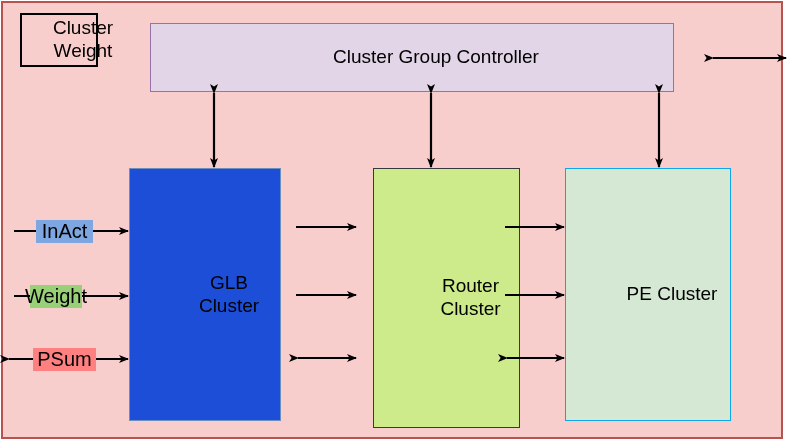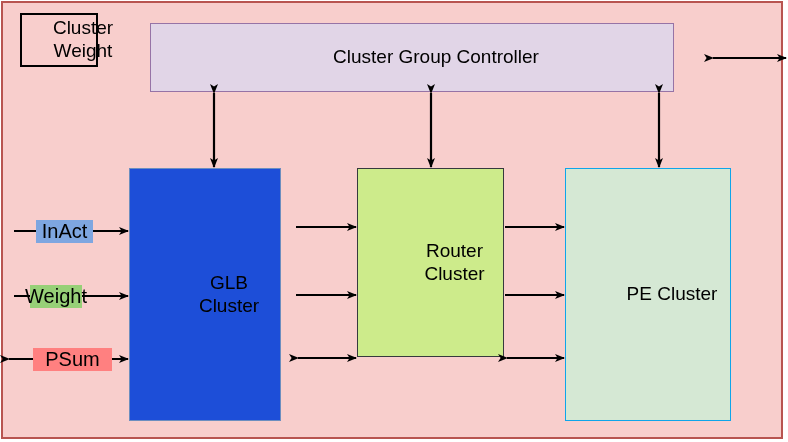--- a/index.html
+++ b/index.html
@@ -58,24 +58,24 @@
   }
   .glb {
     left: 129px;
     top: 168px;
     width: 152px;
     height: 253px;
     background: #1d4ed8;
     border: 1px solid #6c8ebf;
   }
   .router {
-    left: 357px;
+    left: 373px;
     top: 168px;
     width: 147px;
-    height: 189px;
+    height: 260px;
     background: #cdeb8b;
     border: 1px solid #36393d;
   }
   .pe {
     left: 565px;
     top: 168px;
     width: 166px;
     height: 253px;
     background: #d5e8d4;
     border: 1px solid #0ea5e9;
@@ -108,21 +108,21 @@
   }
   .chip-weight {
     left: 30px;
     top: 285px;
     width: 52px;
     background: #97d077;
   }
   .chip-psum {
     left: 33px;
     top: 348px;
-    width: 79px;
+    width: 63px;
     background: #ff8080;
   }
 </style>
 </head>
 <body>
 
 <div id="canvas">
 
   <div class="cluster-group-region"></div>
 

